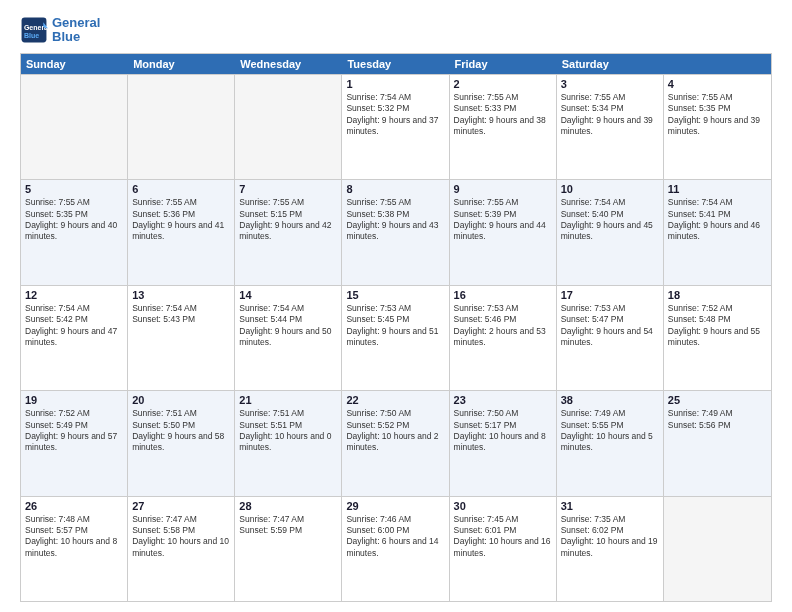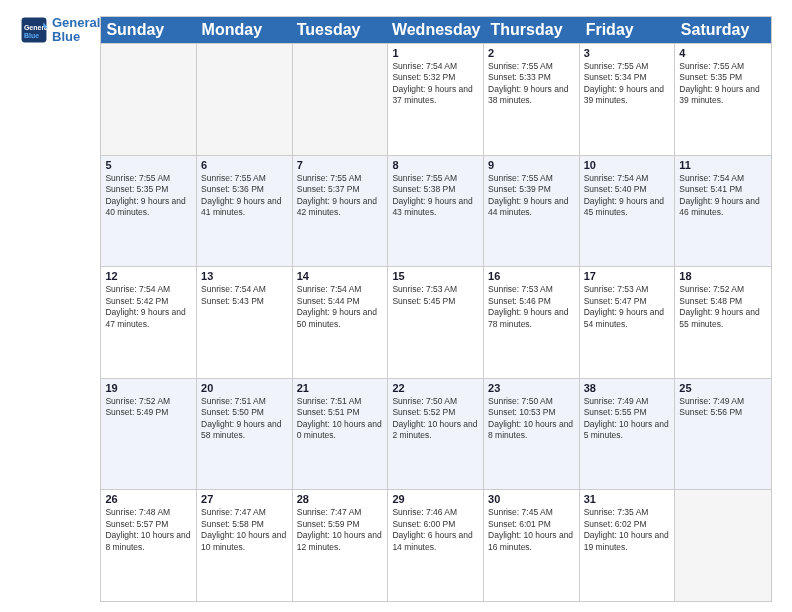--- a/index.html
+++ b/index.html
@@ -8,21 +8,21 @@
       background: #fff;
       width: 792px;
       height: 612px;
       overflow: hidden;
     }
     .page {
       width: 792px;
       height: 612px;
       padding: 16px 20px 10px 20px;
       display: flex;
-      flex-direction: row;
+      flex-direction: column;
     }
     .header {
       display: flex;
       justify-content: space-between;
       align-items: flex-start;
       margin-bottom: 8px;
     }
     .logo {
       display: flex;
       align-items: center;
@@ -60,21 +60,21 @@
       flex-direction: column;
       border: 1px solid #ccc;
     }
     .cal-header-row {
       display: grid;
       grid-template-columns: repeat(7, 1fr);
       background: #2e6db4;
     }
     .cal-header-cell {
       color: #fff;
-      font-size: 16px;
+      font-size: 11px;
       font-weight: bold;
       padding: 4px 5px;
       text-align: left;
     }
     .cal-body {
       flex: 1;
       display: flex;
       flex-direction: column;
     }
     .cal-week {
@@ -134,23 +134,22 @@
     <div class="title-area">
       <div class="calendar-title"></div>
       <div class="calendar-subtitle"></div>
     </div>
   </div>
 
   <div class="calendar">
     <div class="cal-header-row">
     <div class="cal-header-cell">Sunday</div>
         <div class="cal-header-cell">Monday</div>
+        <div class="cal-header-cell">Wednesday</div>
         <div class="cal-header-cell">Tuesday</div>
-        <div class="cal-header-cell">Wednesday</div>
-        <div class="cal-header-cell">Thursday</div>
         <div class="cal-header-cell">Friday</div>
         <div class="cal-header-cell">Saturday</div>
       </div>
     <div class="cal-body">
     <div class="cal-week">
           <div class="cal-cell empty"></div>
           <div class="cal-cell empty"></div>
           <div class="cal-cell empty"></div>
           <div class="cal-cell">
             <div class="day-num">1</div>
@@ -186,21 +185,21 @@
           </div>
           <div class="cal-cell alt-row">
             <div class="day-num">6</div>
             <div class="cell-line">Sunrise: 7:55 AM</div>
             <div class="cell-line">Sunset: 5:36 PM</div>
             <div class="cell-line">Daylight: 9 hours and 41 minutes.</div>
           </div>
           <div class="cal-cell alt-row">
             <div class="day-num">7</div>
             <div class="cell-line">Sunrise: 7:55 AM</div>
-            <div class="cell-line">Sunset: 5:37 PM</div>
+            <div class="cell-line">Sunset: 5:15 PM</div>
             <div class="cell-line">Daylight: 9 hours and 42 minutes.</div>
           </div>
           <div class="cal-cell alt-row">
             <div class="day-num">8</div>
             <div class="cell-line">Sunrise: 7:55 AM</div>
             <div class="cell-line">Sunset: 5:38 PM</div>
             <div class="cell-line">Daylight: 9 hours and 43 minutes.</div>
           </div>
           <div class="cal-cell alt-row">
             <div class="day-num">9</div>
@@ -236,45 +235,47 @@
           <div class="cal-cell">
             <div class="day-num">14</div>
             <div class="cell-line">Sunrise: 7:54 AM</div>
             <div class="cell-line">Sunset: 5:44 PM</div>
             <div class="cell-line">Daylight: 9 hours and 50 minutes.</div>
           </div>
           <div class="cal-cell">
             <div class="day-num">15</div>
             <div class="cell-line">Sunrise: 7:53 AM</div>
             <div class="cell-line">Sunset: 5:45 PM</div>
+            <div class="cell-line">Daylight: 9 hours and 51 minutes.</div>
           </div>
           <div class="cal-cell">
             <div class="day-num">16</div>
             <div class="cell-line">Sunrise: 7:53 AM</div>
             <div class="cell-line">Sunset: 5:46 PM</div>
-            <div class="cell-line">Daylight: 9 hours and 78 minutes.</div>
+            <div class="cell-line">Daylight: 2 hours and 53 minutes.</div>
           </div>
           <div class="cal-cell">
             <div class="day-num">17</div>
             <div class="cell-line">Sunrise: 7:53 AM</div>
             <div class="cell-line">Sunset: 5:47 PM</div>
             <div class="cell-line">Daylight: 9 hours and 54 minutes.</div>
           </div>
           <div class="cal-cell">
             <div class="day-num">18</div>
             <div class="cell-line">Sunrise: 7:52 AM</div>
             <div class="cell-line">Sunset: 5:48 PM</div>
             <div class="cell-line">Daylight: 9 hours and 55 minutes.</div>
           </div>
         </div>
         <div class="cal-week">
           <div class="cal-cell alt-row">
             <div class="day-num">19</div>
             <div class="cell-line">Sunrise: 7:52 AM</div>
             <div class="cell-line">Sunset: 5:49 PM</div>
+            <div class="cell-line">Daylight: 9 hours and 57 minutes.</div>
           </div>
           <div class="cal-cell alt-row">
             <div class="day-num">20</div>
             <div class="cell-line">Sunrise: 7:51 AM</div>
             <div class="cell-line">Sunset: 5:50 PM</div>
             <div class="cell-line">Daylight: 9 hours and 58 minutes.</div>
           </div>
           <div class="cal-cell alt-row">
             <div class="day-num">21</div>
             <div class="cell-line">Sunrise: 7:51 AM</div>
@@ -283,21 +284,21 @@
           </div>
           <div class="cal-cell alt-row">
             <div class="day-num">22</div>
             <div class="cell-line">Sunrise: 7:50 AM</div>
             <div class="cell-line">Sunset: 5:52 PM</div>
             <div class="cell-line">Daylight: 10 hours and 2 minutes.</div>
           </div>
           <div class="cal-cell alt-row">
             <div class="day-num">23</div>
             <div class="cell-line">Sunrise: 7:50 AM</div>
-            <div class="cell-line">Sunset: 10:53 PM</div>
+            <div class="cell-line">Sunset: 5:17 PM</div>
             <div class="cell-line">Daylight: 10 hours and 8 minutes.</div>
           </div>
           <div class="cal-cell alt-row">
             <div class="day-num">38</div>
             <div class="cell-line">Sunrise: 7:49 AM</div>
             <div class="cell-line">Sunset: 5:55 PM</div>
             <div class="cell-line">Daylight: 10 hours and 5 minutes.</div>
           </div>
           <div class="cal-cell alt-row">
             <div class="day-num">25</div>
@@ -315,21 +316,20 @@
           <div class="cal-cell">
             <div class="day-num">27</div>
             <div class="cell-line">Sunrise: 7:47 AM</div>
             <div class="cell-line">Sunset: 5:58 PM</div>
             <div class="cell-line">Daylight: 10 hours and 10 minutes.</div>
           </div>
           <div class="cal-cell">
             <div class="day-num">28</div>
             <div class="cell-line">Sunrise: 7:47 AM</div>
             <div class="cell-line">Sunset: 5:59 PM</div>
-            <div class="cell-line">Daylight: 10 hours and 12 minutes.</div>
           </div>
           <div class="cal-cell">
             <div class="day-num">29</div>
             <div class="cell-line">Sunrise: 7:46 AM</div>
             <div class="cell-line">Sunset: 6:00 PM</div>
             <div class="cell-line">Daylight: 6 hours and 14 minutes.</div>
           </div>
           <div class="cal-cell">
             <div class="day-num">30</div>
             <div class="cell-line">Sunrise: 7:45 AM</div>

